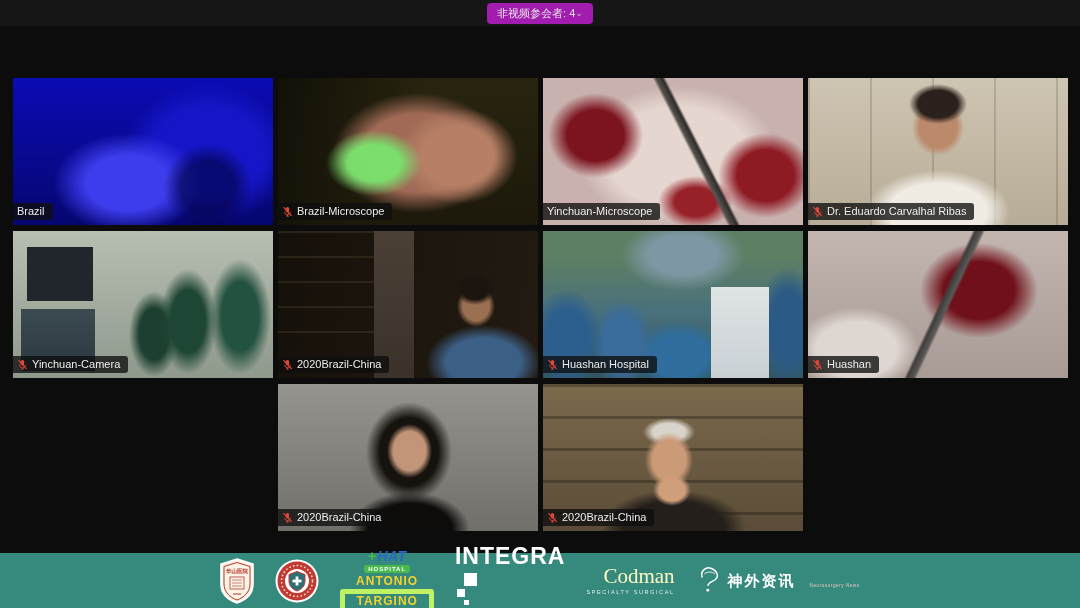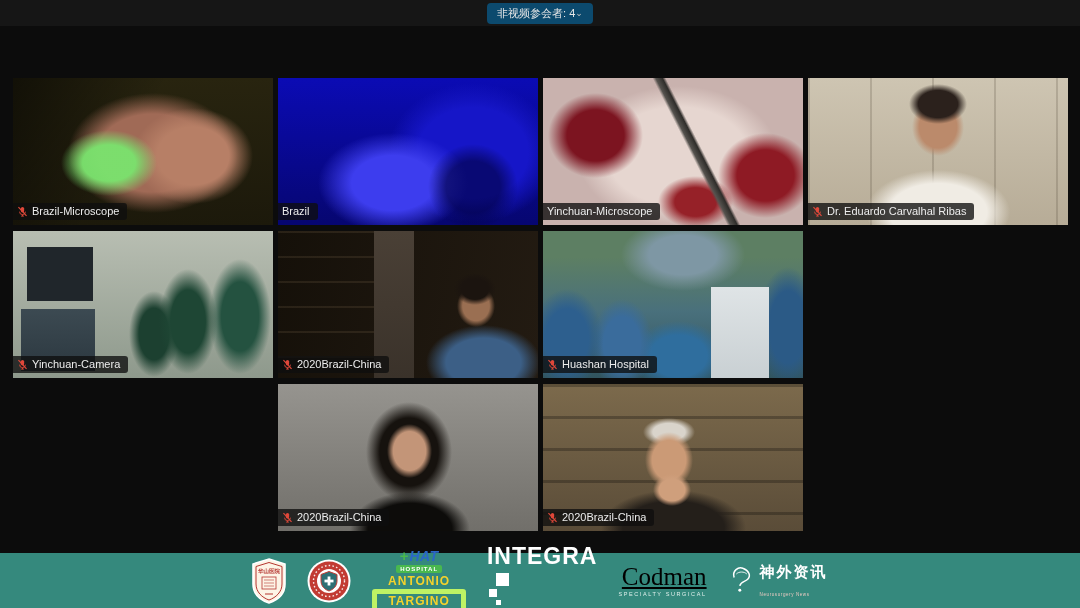--- a/index.html
+++ b/index.html
@@ -3,21 +3,21 @@
 <meta charset="utf-8">
 <style>
   html,body{margin:0;padding:0;background:#0d0d0d;width:1080px;height:608px;overflow:hidden;
     font-family:"Liberation Sans",sans-serif;}
   :root{--banner-bg:#35897d;--active-border:#d8ca42;--mic-red:#e0483a;}
   .stage{position:relative;width:1080px;height:608px;background:#0c0c0c;}
 
   
   .topstrip{position:absolute;top:0;left:0;right:0;height:26px;background:#161616;
     display:flex;justify-content:center;align-items:center;}
-  .pill{background:#0c4a6e;color:#e8e8e8;font-size:11px;padding:3px 10px;border-radius:4px;
+  .pill{background:#a21caf;color:#e8e8e8;font-size:11px;padding:3px 10px;border-radius:4px;
     border:none;display:flex;align-items:center;cursor:pointer;}
   .chev{font-size:9px;color:#c0c0c0;}
 
   
   .grid{position:absolute;left:13px;top:78px;display:grid;grid-template-columns:repeat(4,260px);
     grid-auto-rows:147px;gap:6px 5px;}
   .tile{position:relative;background:#000;overflow:hidden;}
   .tile.active{outline:2px solid var(--active-border);outline-offset:-2px;}
   .tile-r3a{grid-column:2;}
   .video{position:absolute;inset:0;}
@@ -109,63 +109,63 @@
   .logo-integra{display:flex;flex-direction:column;align-items:flex-end;}
   .integra-row{display:flex;align-items:flex-start;gap:5px;flex-direction:column;}
   .integra-name{color:#fff;font-weight:700;font-size:23px;letter-spacing:1px;line-height:1;}
   .integra-squares{position:relative;width:22px;height:36px;}
   .integra-squares div{position:absolute;background:#fff;}
   .sq1{top:0;right:0;width:13px;height:13px;}
   .sq2{top:16px;left:2px;width:8px;height:8px;}
   .sq3{top:27px;left:9px;width:5px;height:5px;}
   .integra-tag{color:#dff0ec;font-size:5px;letter-spacing:1.3px;margin:2px 27px 0 0;}
   .logo-codman{display:flex;flex-direction:column;align-items:flex-end;}
-  .codman-name{font-family:"Liberation Serif",serif;color:#000000;font-size:25px;line-height:1;text-decoration:underline;}
+  .codman-name{font-family:"Liberation Serif",serif;color:#fef9c3;font-size:21px;line-height:1;}
   .codman-tag{color:#dff0ec;font-size:5.5px;letter-spacing:1.6px;margin-top:2px;}
   .logo-shenwai{display:flex;align-items:center;gap:4px;}
-  .shenwai-text{display:flex;flex-direction:column;align-items:flex-start;line-height:1;gap:14px;}
+  .shenwai-text{display:flex;flex-direction:row;align-items:flex-end;line-height:1;gap:14px;}
   .shenwai-name{color:#fff;font-weight:700;font-size:15px;letter-spacing:2px;}
   .shenwai-sub{color:#e7c9c0;font-size:4.5px;letter-spacing:.6px;}
 </style>
 </head>
 <body>
 
 <div class="stage">
 
   <div class="topstrip">
     <button class="pill">
       <span>非视频参会者: 4</span>
       <span class="chev">⌄</span>
     </button>
   </div>
 
   <div class="grid">
 
-    <div class="tile">
-      <div class="video scene-brazil-micro"></div>
-      <div class="plabel">
-        <svg class="mic" viewBox="0 0 12 12" width="11" height="11">
-            <rect x="4.2" y="1" width="3.6" height="6" rx="1.8" fill="currentColor"></rect>
-            <path d="M2.8 6.2a3.2 3.2 0 0 0 6.4 0" fill="none" stroke="currentColor"></path>
-            <path d="M6 9.4V11M4.5 11h3" stroke="currentColor"></path>
-            <path d="M1.6 1.2 10.4 10.8" stroke="currentColor" stroke-width="1.3"></path>
-          </svg>
-        <span>Brazil-Microscope</span>
-      </div>
-    </div>
-
     <div class="tile active">
       <div class="video scene-brazil-blue"></div>
       <div class="plabel">
 
         <span>Brazil</span>
       </div>
     </div>
 
     <div class="tile">
+      <div class="video scene-brazil-micro"></div>
+      <div class="plabel">
+        <svg class="mic" viewBox="0 0 12 12" width="11" height="11">
+            <rect x="4.2" y="1" width="3.6" height="6" rx="1.8" fill="currentColor"></rect>
+            <path d="M2.8 6.2a3.2 3.2 0 0 0 6.4 0" fill="none" stroke="currentColor"></path>
+            <path d="M6 9.4V11M4.5 11h3" stroke="currentColor"></path>
+            <path d="M1.6 1.2 10.4 10.8" stroke="currentColor" stroke-width="1.3"></path>
+          </svg>
+        <span>Brazil-Microscope</span>
+      </div>
+    </div>
+
+    <div class="tile">
       <div class="video scene-yinchuan-micro"></div>
       <div class="plabel">
 
         <span>Yinchuan-Microscope</span>
       </div>
     </div>
 
     <div class="tile">
       <div class="video scene-eduardo"></div>
       <div class="plabel">
@@ -211,20 +211,32 @@
         <svg class="mic" viewBox="0 0 12 12" width="11" height="11">
             <rect x="4.2" y="1" width="3.6" height="6" rx="1.8" fill="currentColor"></rect>
             <path d="M2.8 6.2a3.2 3.2 0 0 0 6.4 0" fill="none" stroke="currentColor"></path>
             <path d="M6 9.4V11M4.5 11h3" stroke="currentColor"></path>
             <path d="M1.6 1.2 10.4 10.8" stroke="currentColor" stroke-width="1.3"></path>
           </svg>
         <span>Huashan Hospital</span>
       </div>
     </div>
 
+    <div class="tile">
+      <div class="video scene-huashan-micro"></div>
+      <div class="plabel">
+        <svg class="mic" viewBox="0 0 12 12" width="11" height="11">
+            <rect x="4.2" y="1" width="3.6" height="6" rx="1.8" fill="currentColor"></rect>
+            <path d="M2.8 6.2a3.2 3.2 0 0 0 6.4 0" fill="none" stroke="currentColor"></path>
+            <path d="M6 9.4V11M4.5 11h3" stroke="currentColor"></path>
+            <path d="M1.6 1.2 10.4 10.8" stroke="currentColor" stroke-width="1.3"></path>
+          </svg>
+        <span>Huashan</span>
+      </div>
+    </div>
 
     <div class="tile tile-r3a">
       <div class="video scene-bc-woman"></div>
       <div class="plabel">
         <svg class="mic" viewBox="0 0 12 12" width="11" height="11">
             <rect x="4.2" y="1" width="3.6" height="6" rx="1.8" fill="currentColor"></rect>
             <path d="M2.8 6.2a3.2 3.2 0 0 0 6.4 0" fill="none" stroke="currentColor"></path>
             <path d="M6 9.4V11M4.5 11h3" stroke="currentColor"></path>
             <path d="M1.6 1.2 10.4 10.8" stroke="currentColor" stroke-width="1.3"></path>
           </svg>

